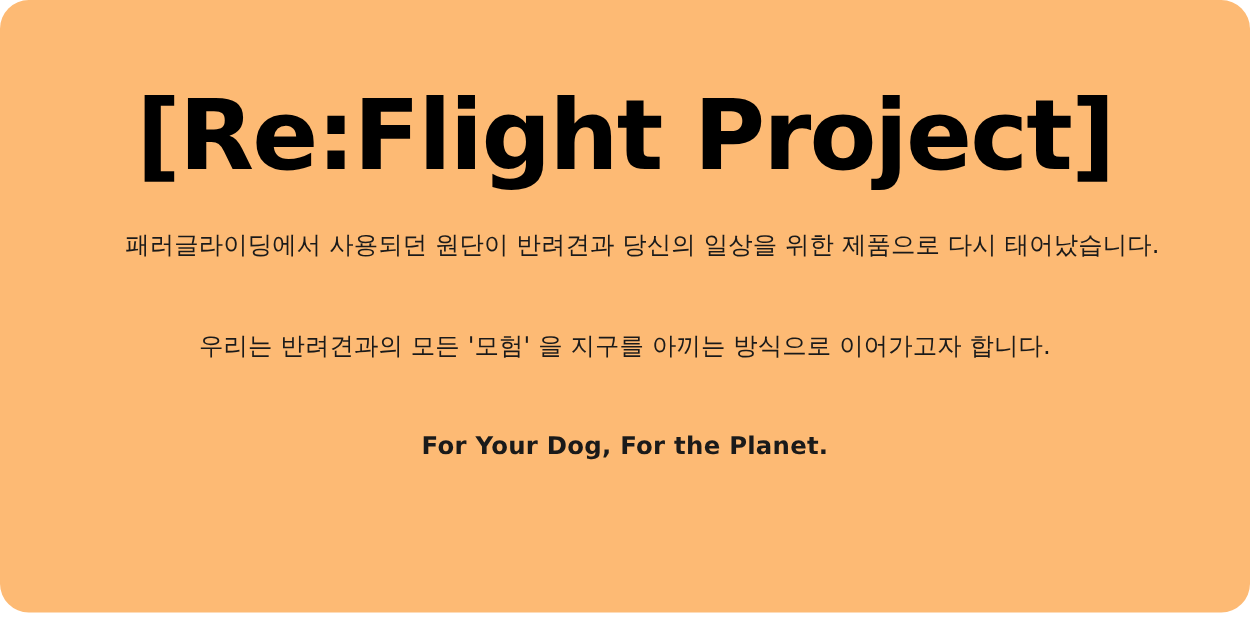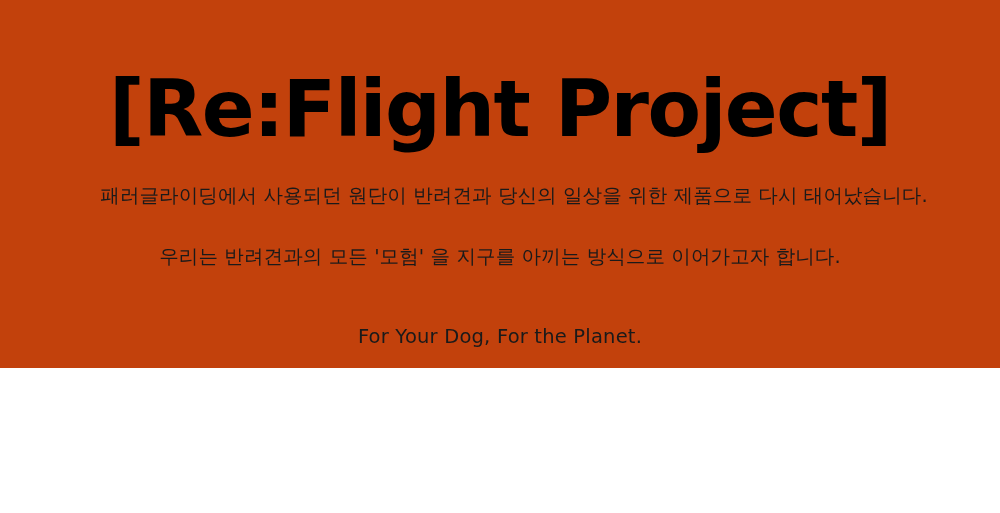--- a/index.html
+++ b/index.html
@@ -10,23 +10,24 @@
     width: 1000px;
     height: 513px;
     background: #ffffff;
     font-family: "DejaVu Sans", "Liberation Sans", sans-serif;
     overflow: hidden;
   }
 
   .page {
     position: relative;
     width: 1000px;
-    height: 368px;
-    background: #c2410c;
+    height: 490px;
+    background: #fdba74;
     box-sizing: border-box;
+    border-radius: 23px;
   }
 
   
   .brand-title {
     position: absolute;
     left: 0;
     top: 14px;
     width: 1000px;
     text-align: center;
     font-family: "DejaVu Sans", "Liberation Sans", sans-serif;
@@ -53,30 +54,30 @@
     font-family: "DejaVu Sans", "Liberation Sans", sans-serif;
     font-size: 19.5px;
     font-weight: 400;
     line-height: 1.35;
     white-space: nowrap;
     letter-spacing: 0.1px;
   }
 
   .copy-line.line-1 { margin-top: 13px; padding-left: 14px; }
   .copy-line.line-2 { margin-top: 55px; }
-  .copy-line.line-3 { margin-top: 35px; }
+  .copy-line.line-3 { margin-top: 55px; }
 
   .tagline {
     width: 1000px;
     text-align: center;
     margin-top: 53px;
     color: #1a1a1a;
     font-family: "DejaVu Sans", "Liberation Sans", sans-serif;
     font-size: 19.5px;
-    font-weight: 400;
+    font-weight: 700;
     line-height: 1.35;
     white-space: nowrap;
     letter-spacing: 0.2px;
   }
 </style>
 </head>
 <body>
 
 <div class="page">
 

